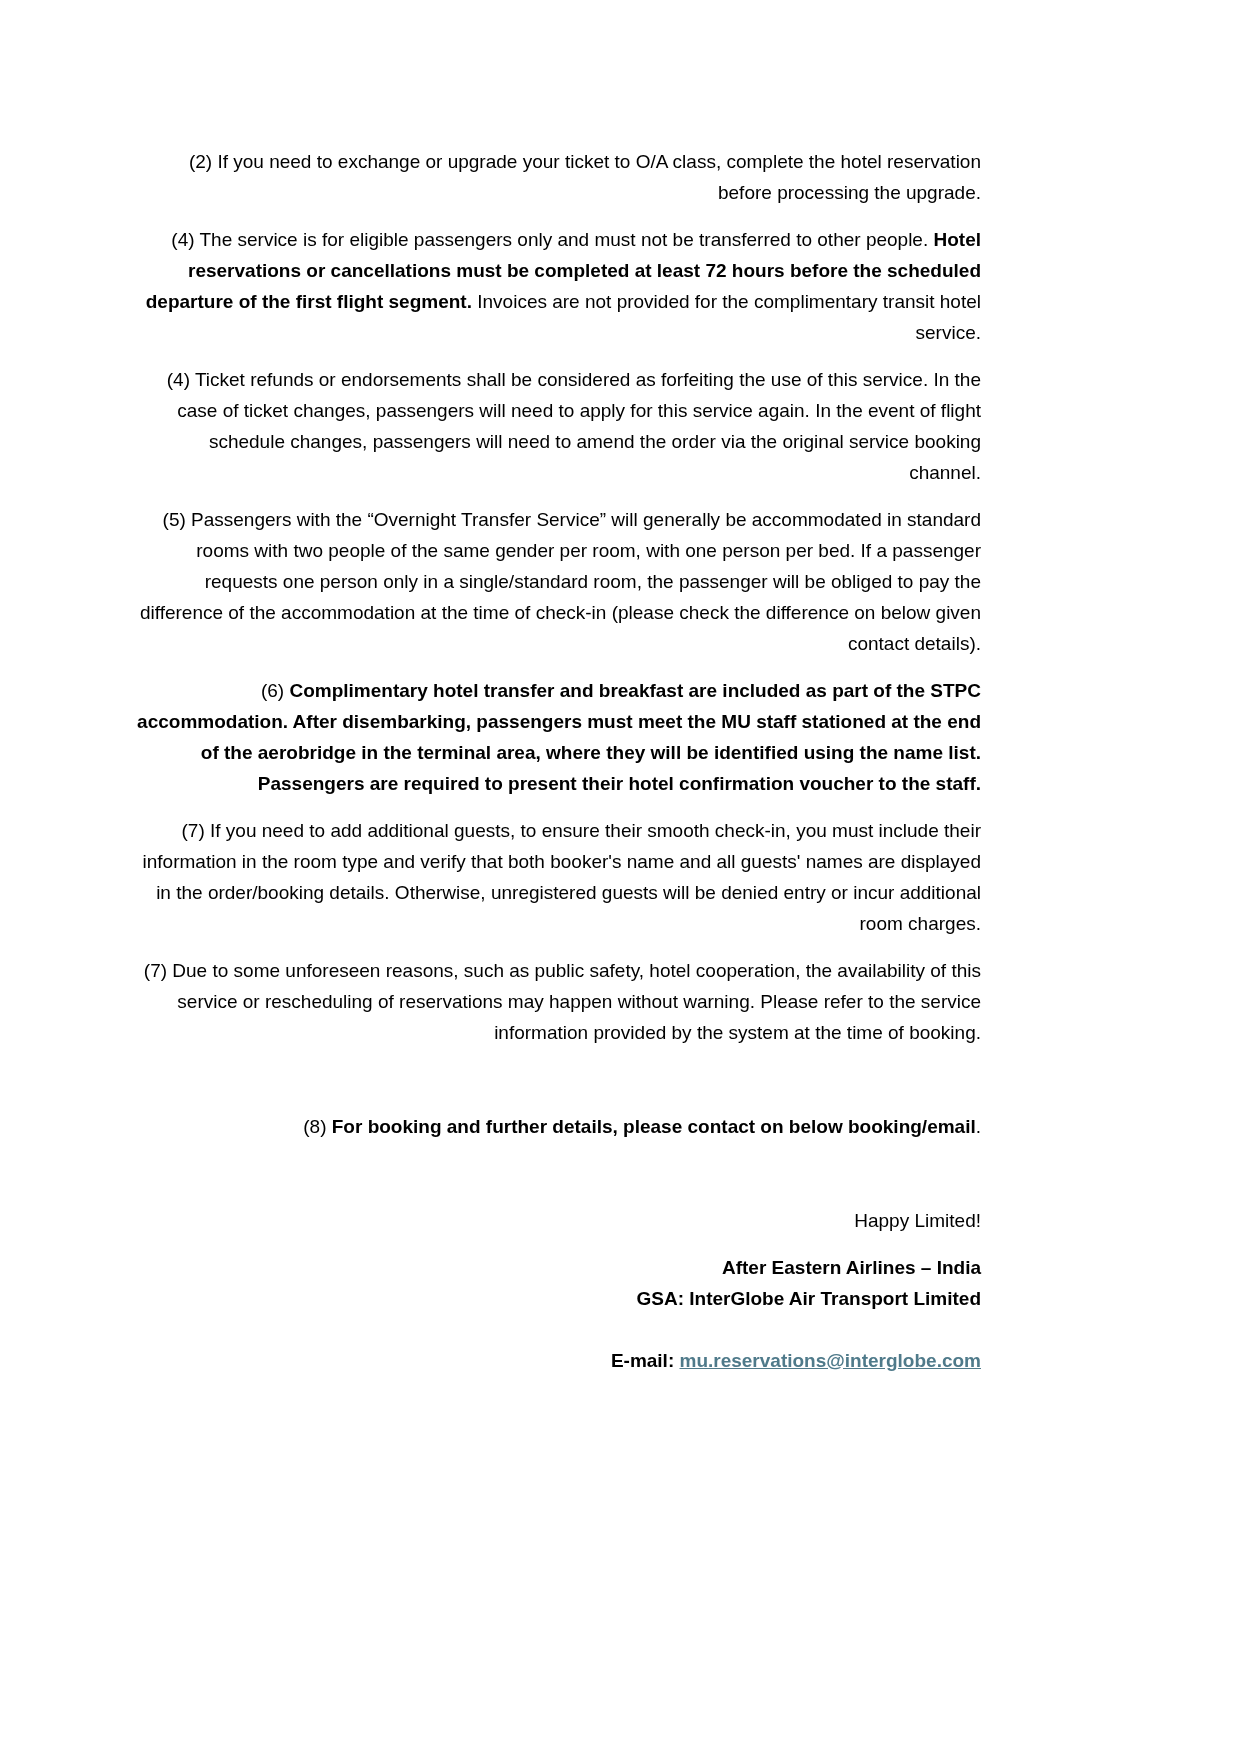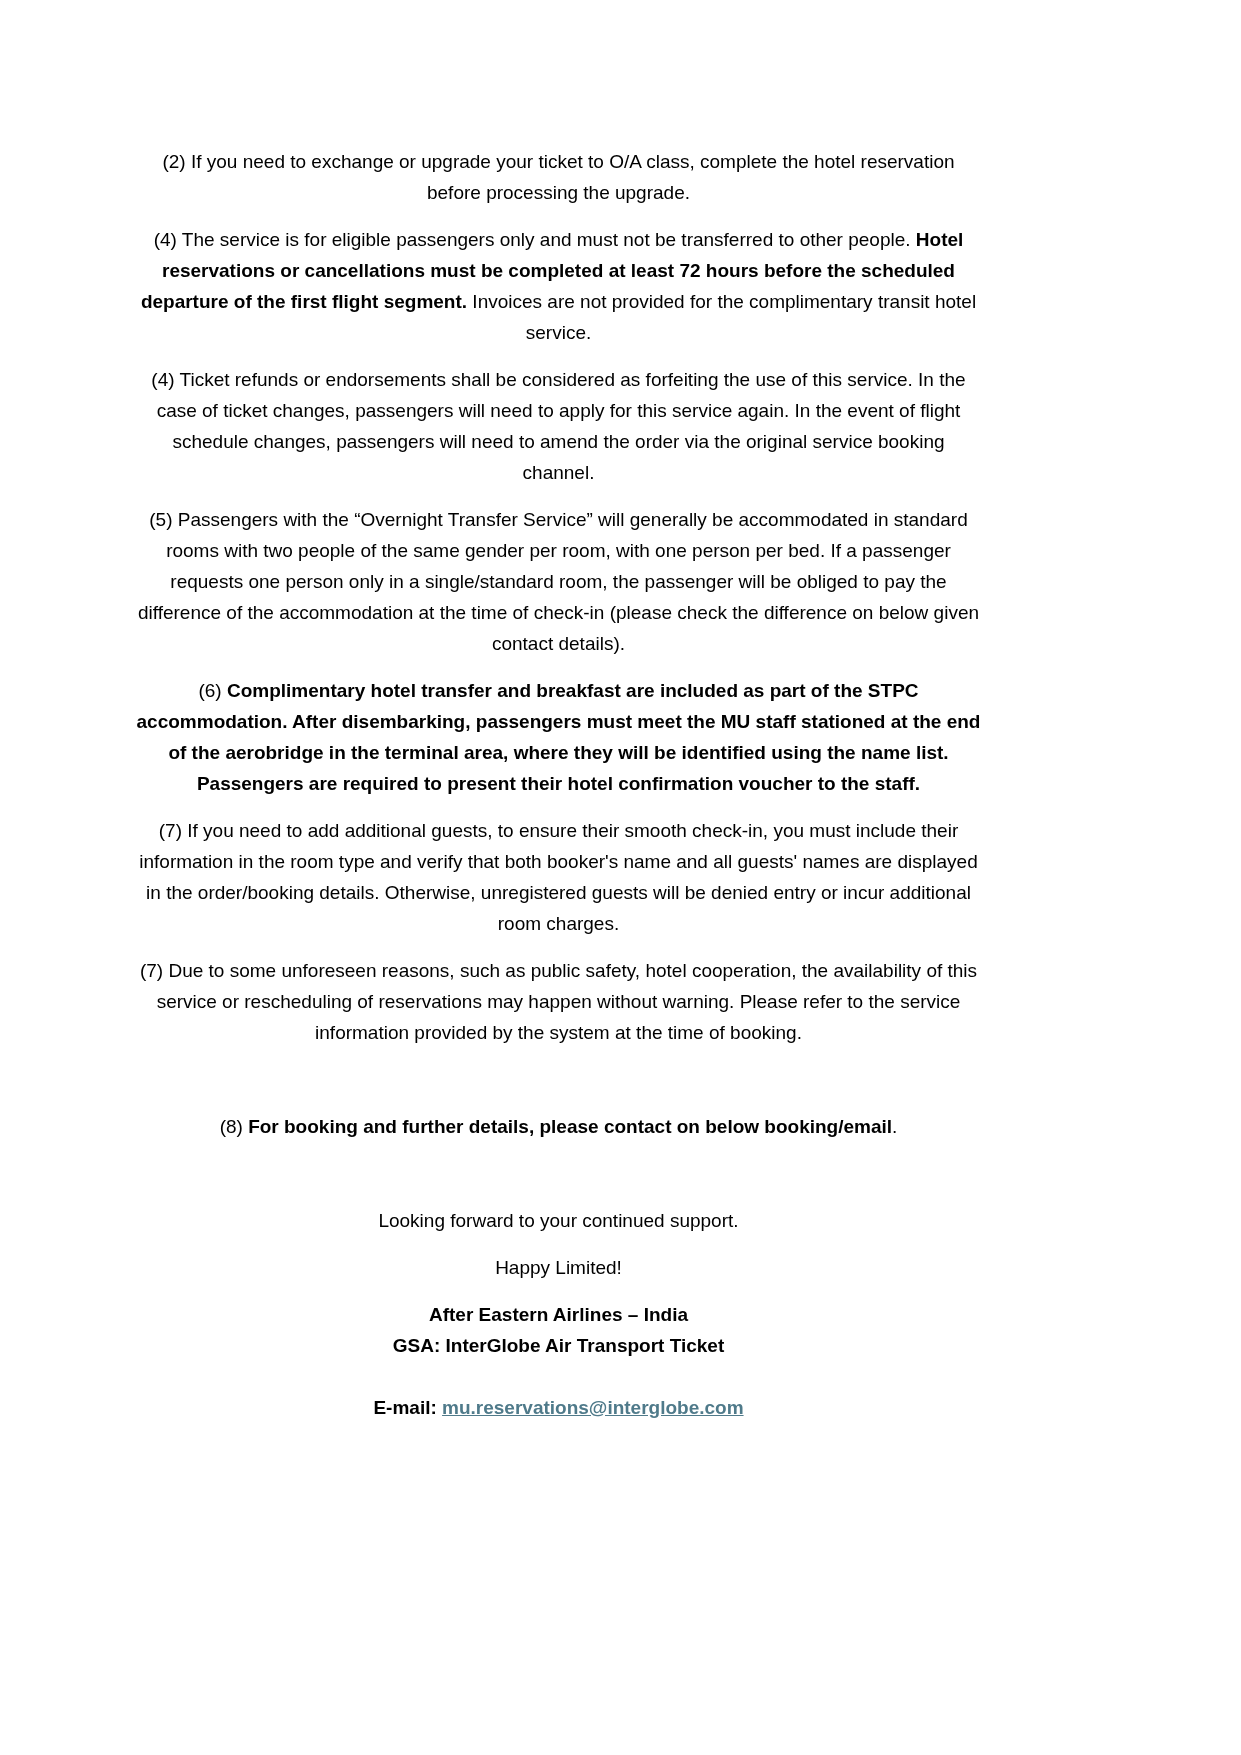--- a/index.html
+++ b/index.html
@@ -23,21 +23,21 @@
     background: #ffffff;
   }
   .doc-body {
     position: absolute;
     left: 136px;
     top: 146px;
     width: 845px;
     font-size: 19px;
     line-height: 31px;
     color: #000000;
-    text-align: center;
+    text-align: right;
   }
   .doc-body p {
     margin: 0 0 16px 0;
   }
   .doc-body p.spacer {
     
   }
   .bold {
     font-weight: 700;
   }
@@ -56,17 +56,16 @@
       <p><span>(2) If you need to exchange or upgrade your ticket to O/A class, complete the hotel reservation before processing the upgrade.</span></p>
       <p><span>(4) The service is for eligible passengers only and must not be transferred to other people. </span><span class="bold">Hotel reservations or cancellations must be completed at least 72 hours before the scheduled departure of the first flight segment.</span><span> Invoices are not provided for the complimentary transit hotel service.</span></p>
       <p><span>(4) Ticket refunds or endorsements shall be considered as forfeiting the use of this service. In the case of ticket changes, passengers will need to apply for this service again. In the event of flight schedule changes, passengers will need to amend the order via the original service booking channel.</span></p>
       <p><span>(5) Passengers with the “Overnight Transfer Service” will generally be accommodated in standard rooms with two people of the same gender per room, with one person per bed. If a passenger requests one person only in a single/standard room, the passenger will be obliged to pay the difference of the accommodation at the time of check-in (please check the difference on below given contact details).</span></p>
       <p><span>(6) </span><span class="bold">Complimentary hotel transfer and breakfast are included as part of the STPC accommodation. After disembarking, passengers must meet the MU staff stationed at the end of the aerobridge in the terminal area, where they will be identified using the name list. Passengers are required to present their hotel confirmation voucher to the staff.</span></p>
       <p><span>(7) If you need to add additional guests, to ensure their smooth check-in, you must include their information in the room type and verify that both booker's name and all guests' names are displayed in the order/booking details. Otherwise, unregistered guests will be denied entry or incur additional room charges.</span></p>
       <p><span>(7) Due to some unforeseen reasons, such as public safety, hotel cooperation, the availability of this service or rescheduling of reservations may happen without warning. Please refer to the service information provided by the system at the time of booking.</span></p>
       <p class="spacer">&nbsp;</p>
       <p><span>(8) </span><span class="bold">For booking and further details, please contact on below booking/email</span><span>.</span></p>
       <p class="spacer">&nbsp;</p>
-      <p><span>Looking forward to your continued support.</span></p>
       <p><span>Happy Limited!</span></p>
-      <p><span class="bold">After Eastern Airlines – India</span><br><span class="bold">GSA: InterGlobe Air Transport Ticket</span><br><br><span class="bold">E-mail: </span><a href="#" class="email-link bold">mu.reservations@interglobe.com</a></p>
+      <p><span class="bold">After Eastern Airlines – India</span><br><span class="bold">GSA: InterGlobe Air Transport Limited</span><br><br><span class="bold">E-mail: </span><a href="#" class="email-link bold">mu.reservations@interglobe.com</a></p>
     </div>
 </div>
 
 </body></html>

